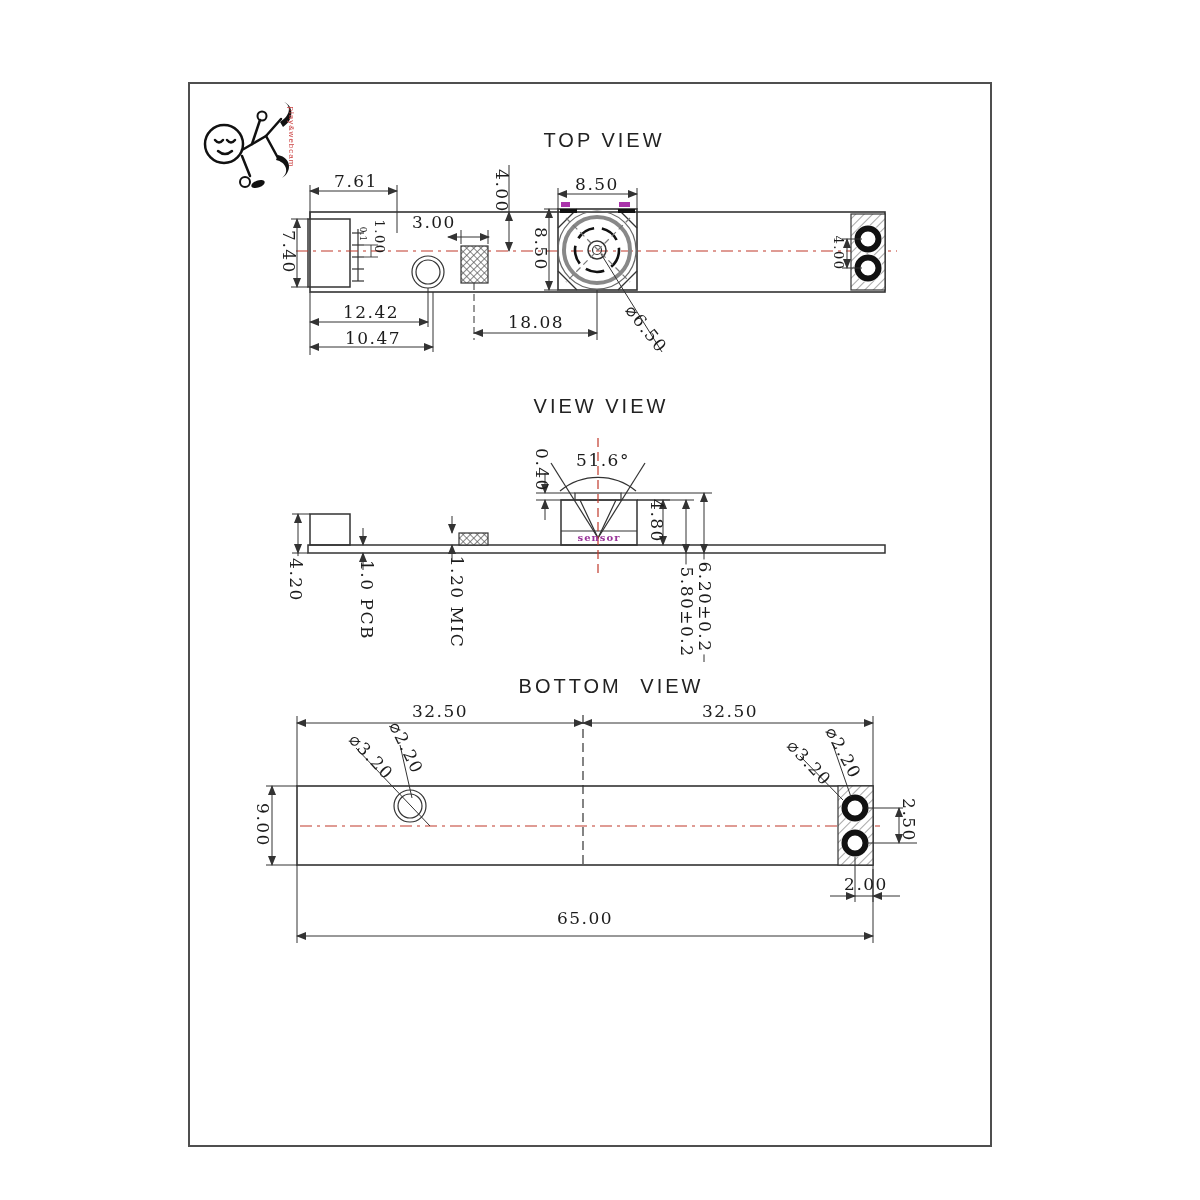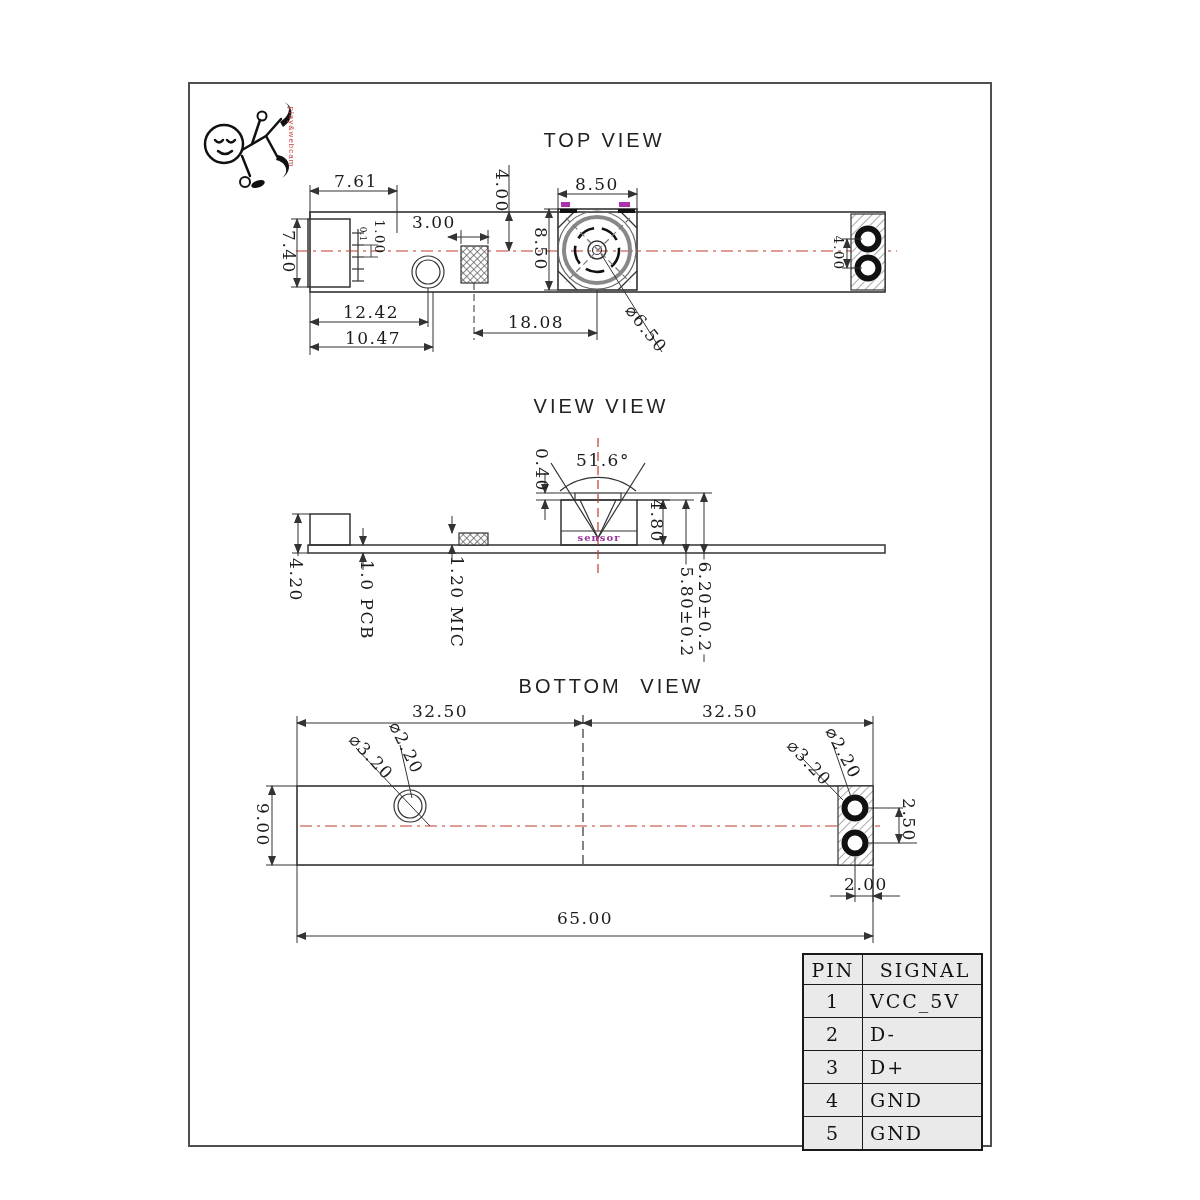--- a/index.html
+++ b/index.html
@@ -273,41 +273,13 @@
   <div class="lbl" style="left:730px;top:711px">32.50</div>
   <div class="lbl" style="left:406px;top:748px;transform:translate(-50%,-50%) rotate(64deg)">⌀2.20</div>
   <div class="lbl" style="left:371px;top:757px;transform:translate(-50%,-50%) rotate(47deg)">⌀3.20</div>
   <div class="lbl" style="left:843px;top:753px;transform:translate(-50%,-50%) rotate(62deg)">⌀2.20</div>
   <div class="lbl" style="left:809px;top:763px;transform:translate(-50%,-50%) rotate(47deg)">⌀3.20</div>
   <div class="lbl rot" style="left:262px;top:825px">9.00</div>
   <div class="lbl rot" style="left:908px;top:820px">2.50</div>
   <div class="lbl" style="left:866px;top:884px">2.00</div>
   <div class="lbl" style="left:585px;top:918px">65.00</div>
 
-  <table id="pin-table">
-    <tbody>
-        <tr>
-      <th class="col-pin">PIN</th>
-      <th class="col-sig" style="text-align:center">SIGNAL</th>
-    </tr>
-    <tr>
-      <td class="col-pin">1</td>
-      <td class="col-sig">VCC_5V</td>
-    </tr>
-    <tr>
-      <td class="col-pin">2</td>
-      <td class="col-sig">D-</td>
-    </tr>
-    <tr>
-      <td class="col-pin">3</td>
-      <td class="col-sig">D+</td>
-    </tr>
-    <tr>
-      <td class="col-pin">4</td>
-      <td class="col-sig">GND</td>
-    </tr>
-    <tr>
-      <td class="col-pin">5</td>
-      <td class="col-sig">GND</td>
-    </tr>
-  </tbody>
-    </table>
 </div>
 
 </body></html>

